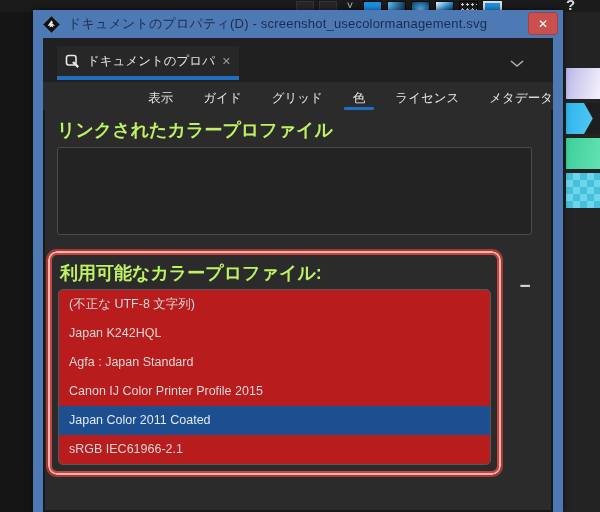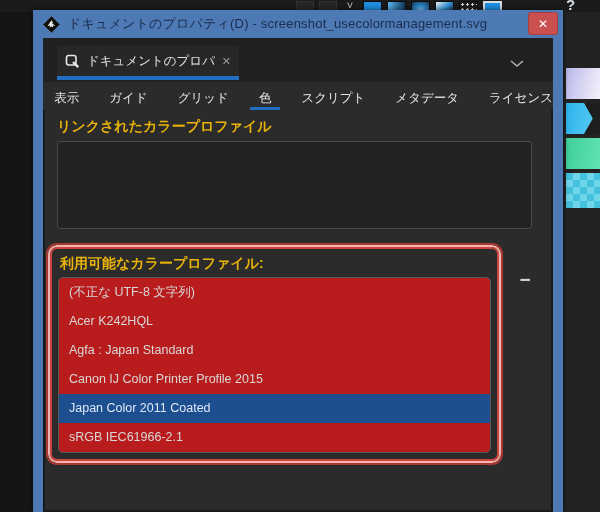--- a/index.html
+++ b/index.html
@@ -58,21 +58,21 @@
   .dock-chevron { position:absolute; right:28px; top:16px; }
 
   
   .nb-tabs { display:flex; gap:30px; padding:8px 0 0 24px; height:28px; background:#2b2b2b;justify-content:flex-end; }
   .nb-tab { position:relative; font-size:12.5px; color:#e6e6e6; padding-bottom:8px; white-space:nowrap; }
   .nb-tab.active::after { content:""; position:absolute; left:-9px; right:-9px; bottom:0; height:3px;
                           background:#1f6ec2; border-radius:1px; }
 
   
   .content { padding:8px 14px 0 14px; position:relative; }
-  .section-label { font-size:14px; font-weight:bold; color:#eab308; margin-bottom:5px; white-space:nowrap; }
+  .section-label { font-size:18px; font-weight:bold; color:#bef264; margin-bottom:5px; white-space:nowrap; }
   .linked-box { width:475px; height:88px; background:#232323; border:1px solid #4a4a4a; border-radius:3px; }
 
   .avail-wrap { position:relative; margin-top:13px; }
   .highlight { margin-left:-9px; width:453px; background:#2b2b2b; border:2px solid #f2b4b0;
                outline:2px solid #a83832; box-shadow:inset 0 0 0 2px #c8443c; border-radius:9px;
                padding:6px 8px 8px 8px;margin-top:16px; }
   .highlight .section-label { margin:2px 0 4px 2px; }
   .profile-list { border:1px solid #585858; border-radius:5px; background:#b91c1c; overflow:hidden; }
   .profile-row { height:29px; line-height:29px; padding-left:10px; font-size:12.5px; color:#d8d8d8;
                  white-space:nowrap; }
@@ -142,36 +142,35 @@
           </svg>
         </div>
       </div>
 
       <div class="nb-tabs">
 
       <div class="nb-tab"><span>表示</span></div>
           <div class="nb-tab"><span>ガイド</span></div>
           <div class="nb-tab"><span>グリッド</span></div>
           <div class="nb-tab active"><span>色</span></div>
-          <div class="nb-tab"><span>スクリプト</span></div>
+          <div class="nb-tab"><span>ライセンス</span></div>
           <div class="nb-tab"><span>メタデータ</span></div>
-          <div class="nb-tab"><span>ライセンス</span></div>
         </div>
 
       <div class="content">
         <div class="section-label">リンクされたカラープロファイル</div>
         <div class="linked-box"></div>
 
         <div class="avail-wrap">
           <div class="highlight">
             <div class="section-label">利用可能なカラープロファイル:</div>
             <div class="profile-list">
 
             <div class="profile-row"><span>(不正な UTF-8 文字列)</span></div>
-                <div class="profile-row"><span>Acer K242HQL</span></div>
+                <div class="profile-row"><span>Japan K242HQL</span></div>
                 <div class="profile-row"><span>Agfa : Japan Standard</span></div>
                 <div class="profile-row"><span>Canon IJ Color Printer Profile 2015</span></div>
                 <div class="profile-row active"><span>Japan Color 2011 Coated</span></div>
                 <div class="profile-row"><span>sRGB IEC61966-2.1</span></div>
               </div>
           </div>
           <div class="minus-btn">−</div>
         </div>
       </div>
 

